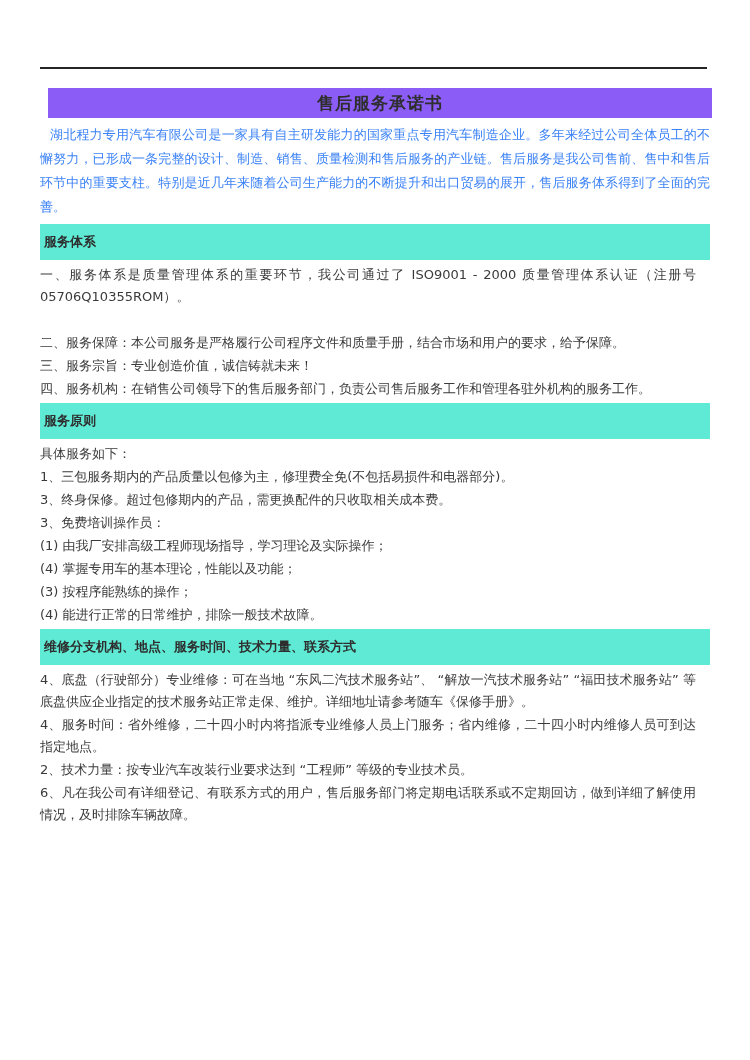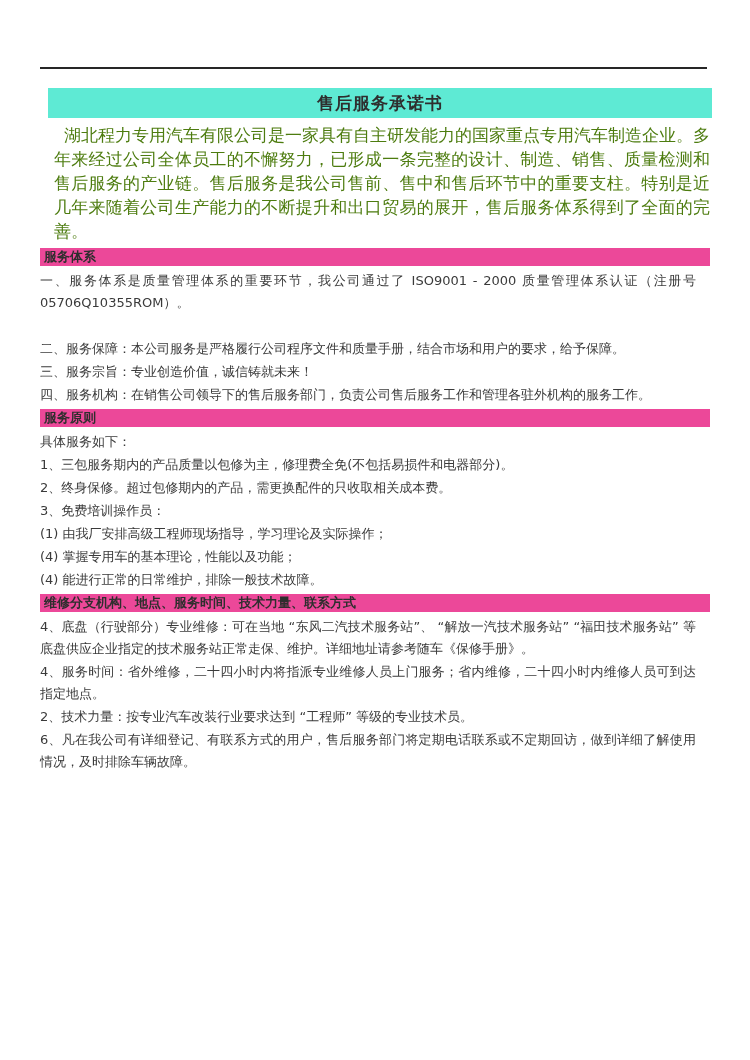--- a/index.html
+++ b/index.html
@@ -22,48 +22,48 @@
     width: 667px;
     height: 2px;
     background: #262626;
   }
   .title-bar {
     position: absolute;
     left: 48px;
     top: 88px;
     width: 664px;
     height: 30px;
-    background: #5eead4;
+    background: #8b5cf6;
     text-align: center;
     font-weight: bold;
     font-size: 17px;
     line-height: 30px;
     color: #2e2e2e;
     letter-spacing: 1px;
   }
   .content {
     position: absolute;
     left: 40px;
     top: 123px;
     width: 670px;
   }
   .intro {
-    font-size: 17px;
+    font-size: 13px;
     line-height: 24px;
     text-align: justify;
     text-indent: 10px;
-    margin: 0 0 5px 14px;
-    color: #4d7c0f;
+    margin: 0 0 5px 0;
+    color: #3b82f6;
   }
   .sec-head {
-    background: #ec4899;
+    background: #5eead4;
     font-weight: bold;
     font-size: 13px;
     line-height: 16px;
-    padding: 1px 4px;
+    padding: 10px 4px;
     margin: 3px 0 4px 0;
     color: #2e2e2e;
   }
   .para {
     font-size: 13px;
     line-height: 22px;
     min-height: 22px;
     text-align: justify;
     margin: 0 14px 1px 0;
     color: #3a3a3a;
@@ -86,24 +86,25 @@
     <p class="para"></p>
     <p class="para">二、服务保障：本公司服务是严格履行公司程序文件和质量手册，结合市场和用户的要求，给予保障。</p>
     <p class="para">三、服务宗旨：专业创造价值，诚信铸就未来！</p>
     <p class="para">四、服务机构：在销售公司领导下的售后服务部门，负责公司售后服务工作和管理各驻外机构的服务工作。</p>
   </div>
 
   <div class="section">
     <div class="sec-head">服务原则</div>
     <p class="para">具体服务如下：</p>
     <p class="para">1、三包服务期内的产品质量以包修为主，修理费全免(不包括易损件和电器部分)。</p>
-    <p class="para">2、终身保修。超过包修期内的产品，需更换配件的只收取相关成本费。</p>
+    <p class="para">3、终身保修。超过包修期内的产品，需更换配件的只收取相关成本费。</p>
     <p class="para">3、免费培训操作员：</p>
     <p class="para">(1) 由我厂安排高级工程师现场指导，学习理论及实际操作；</p>
     <p class="para">(4) 掌握专用车的基本理论，性能以及功能；</p>
+    <p class="para">(3) 按程序能熟练的操作；</p>
     <p class="para">(4) 能进行正常的日常维护，排除一般技术故障。</p>
   </div>
 
   <div class="section">
     <div class="sec-head">维修分支机构、地点、服务时间、技术力量、联系方式</div>
     <p class="para">4、底盘（行驶部分）专业维修：可在当地 “东风二汽技术服务站”、 “解放一汽技术服务站” “福田技术服务站” 等底盘供应企业指定的技术服务站正常走保、维护。详细地址请参考随车《保修手册》。</p>
     <p class="para">4、服务时间：省外维修，二十四小时内将指派专业维修人员上门服务；省内维修，二十四小时内维修人员可到达指定地点。</p>
     <p class="para">2、技术力量：按专业汽车改装行业要求达到 “工程师” 等级的专业技术员。</p>
     <p class="para">6、凡在我公司有详细登记、有联系方式的用户，售后服务部门将定期电话联系或不定期回访，做到详细了解使用情况，及时排除车辆故障。</p>
   </div>

